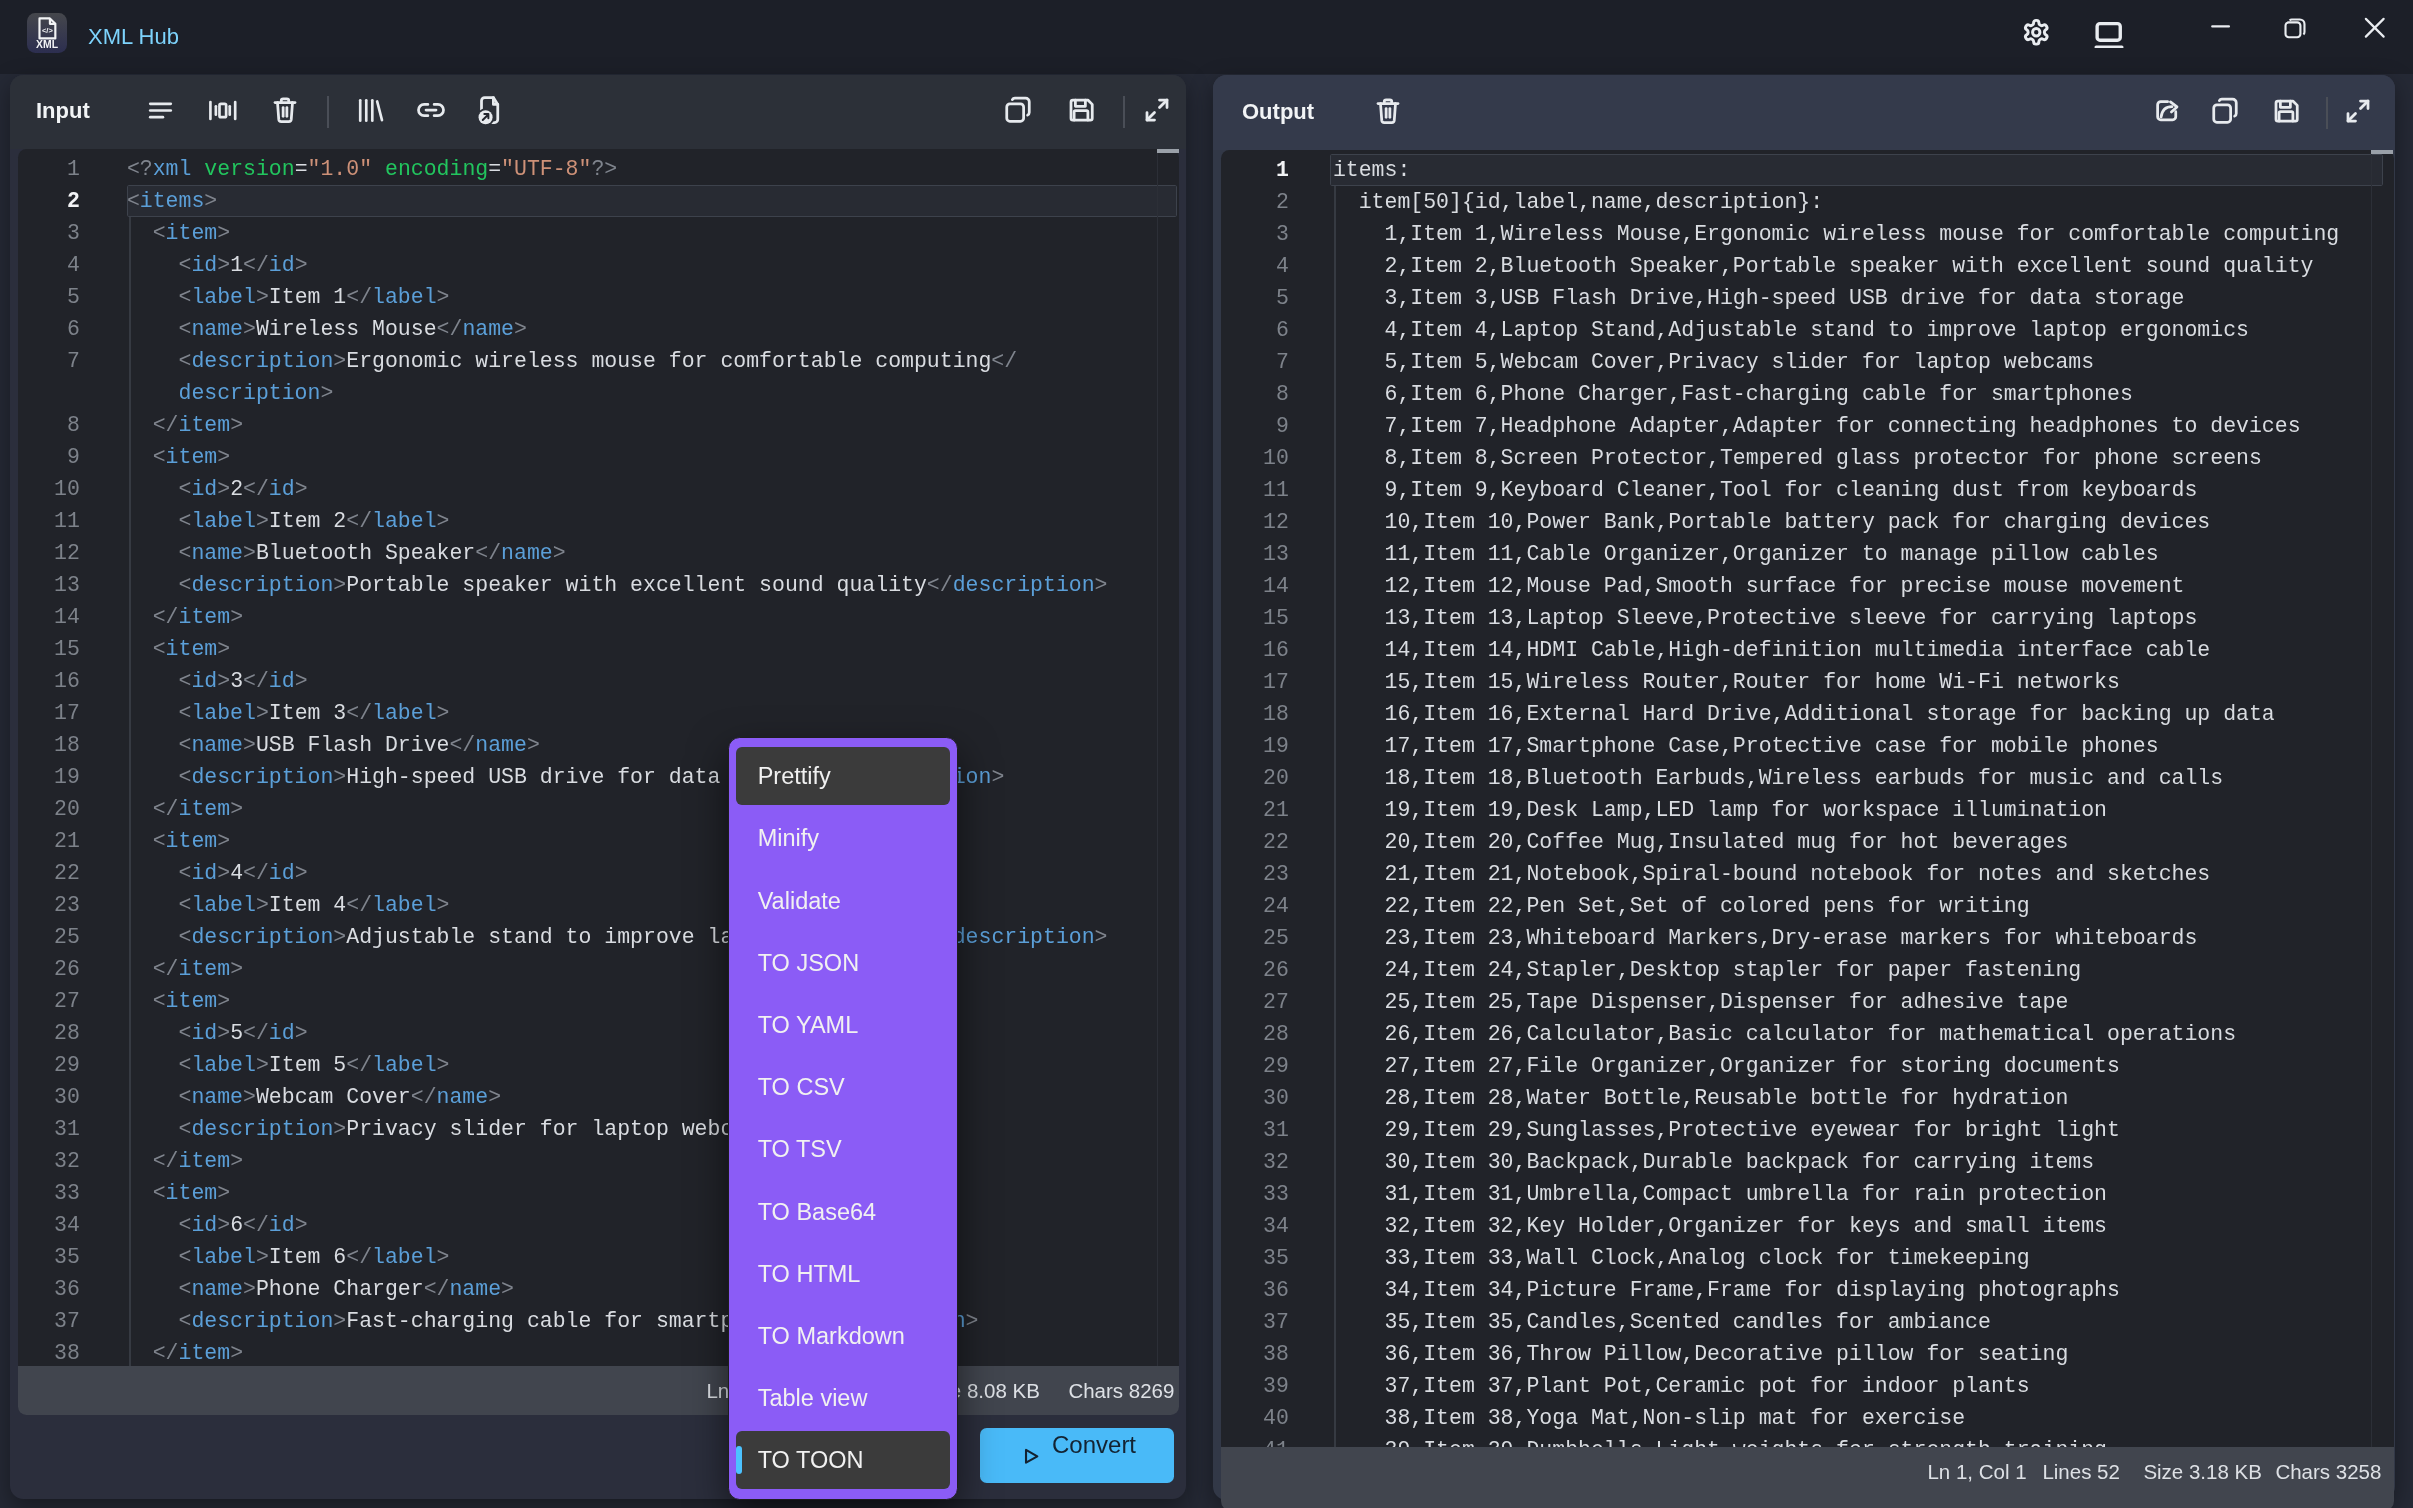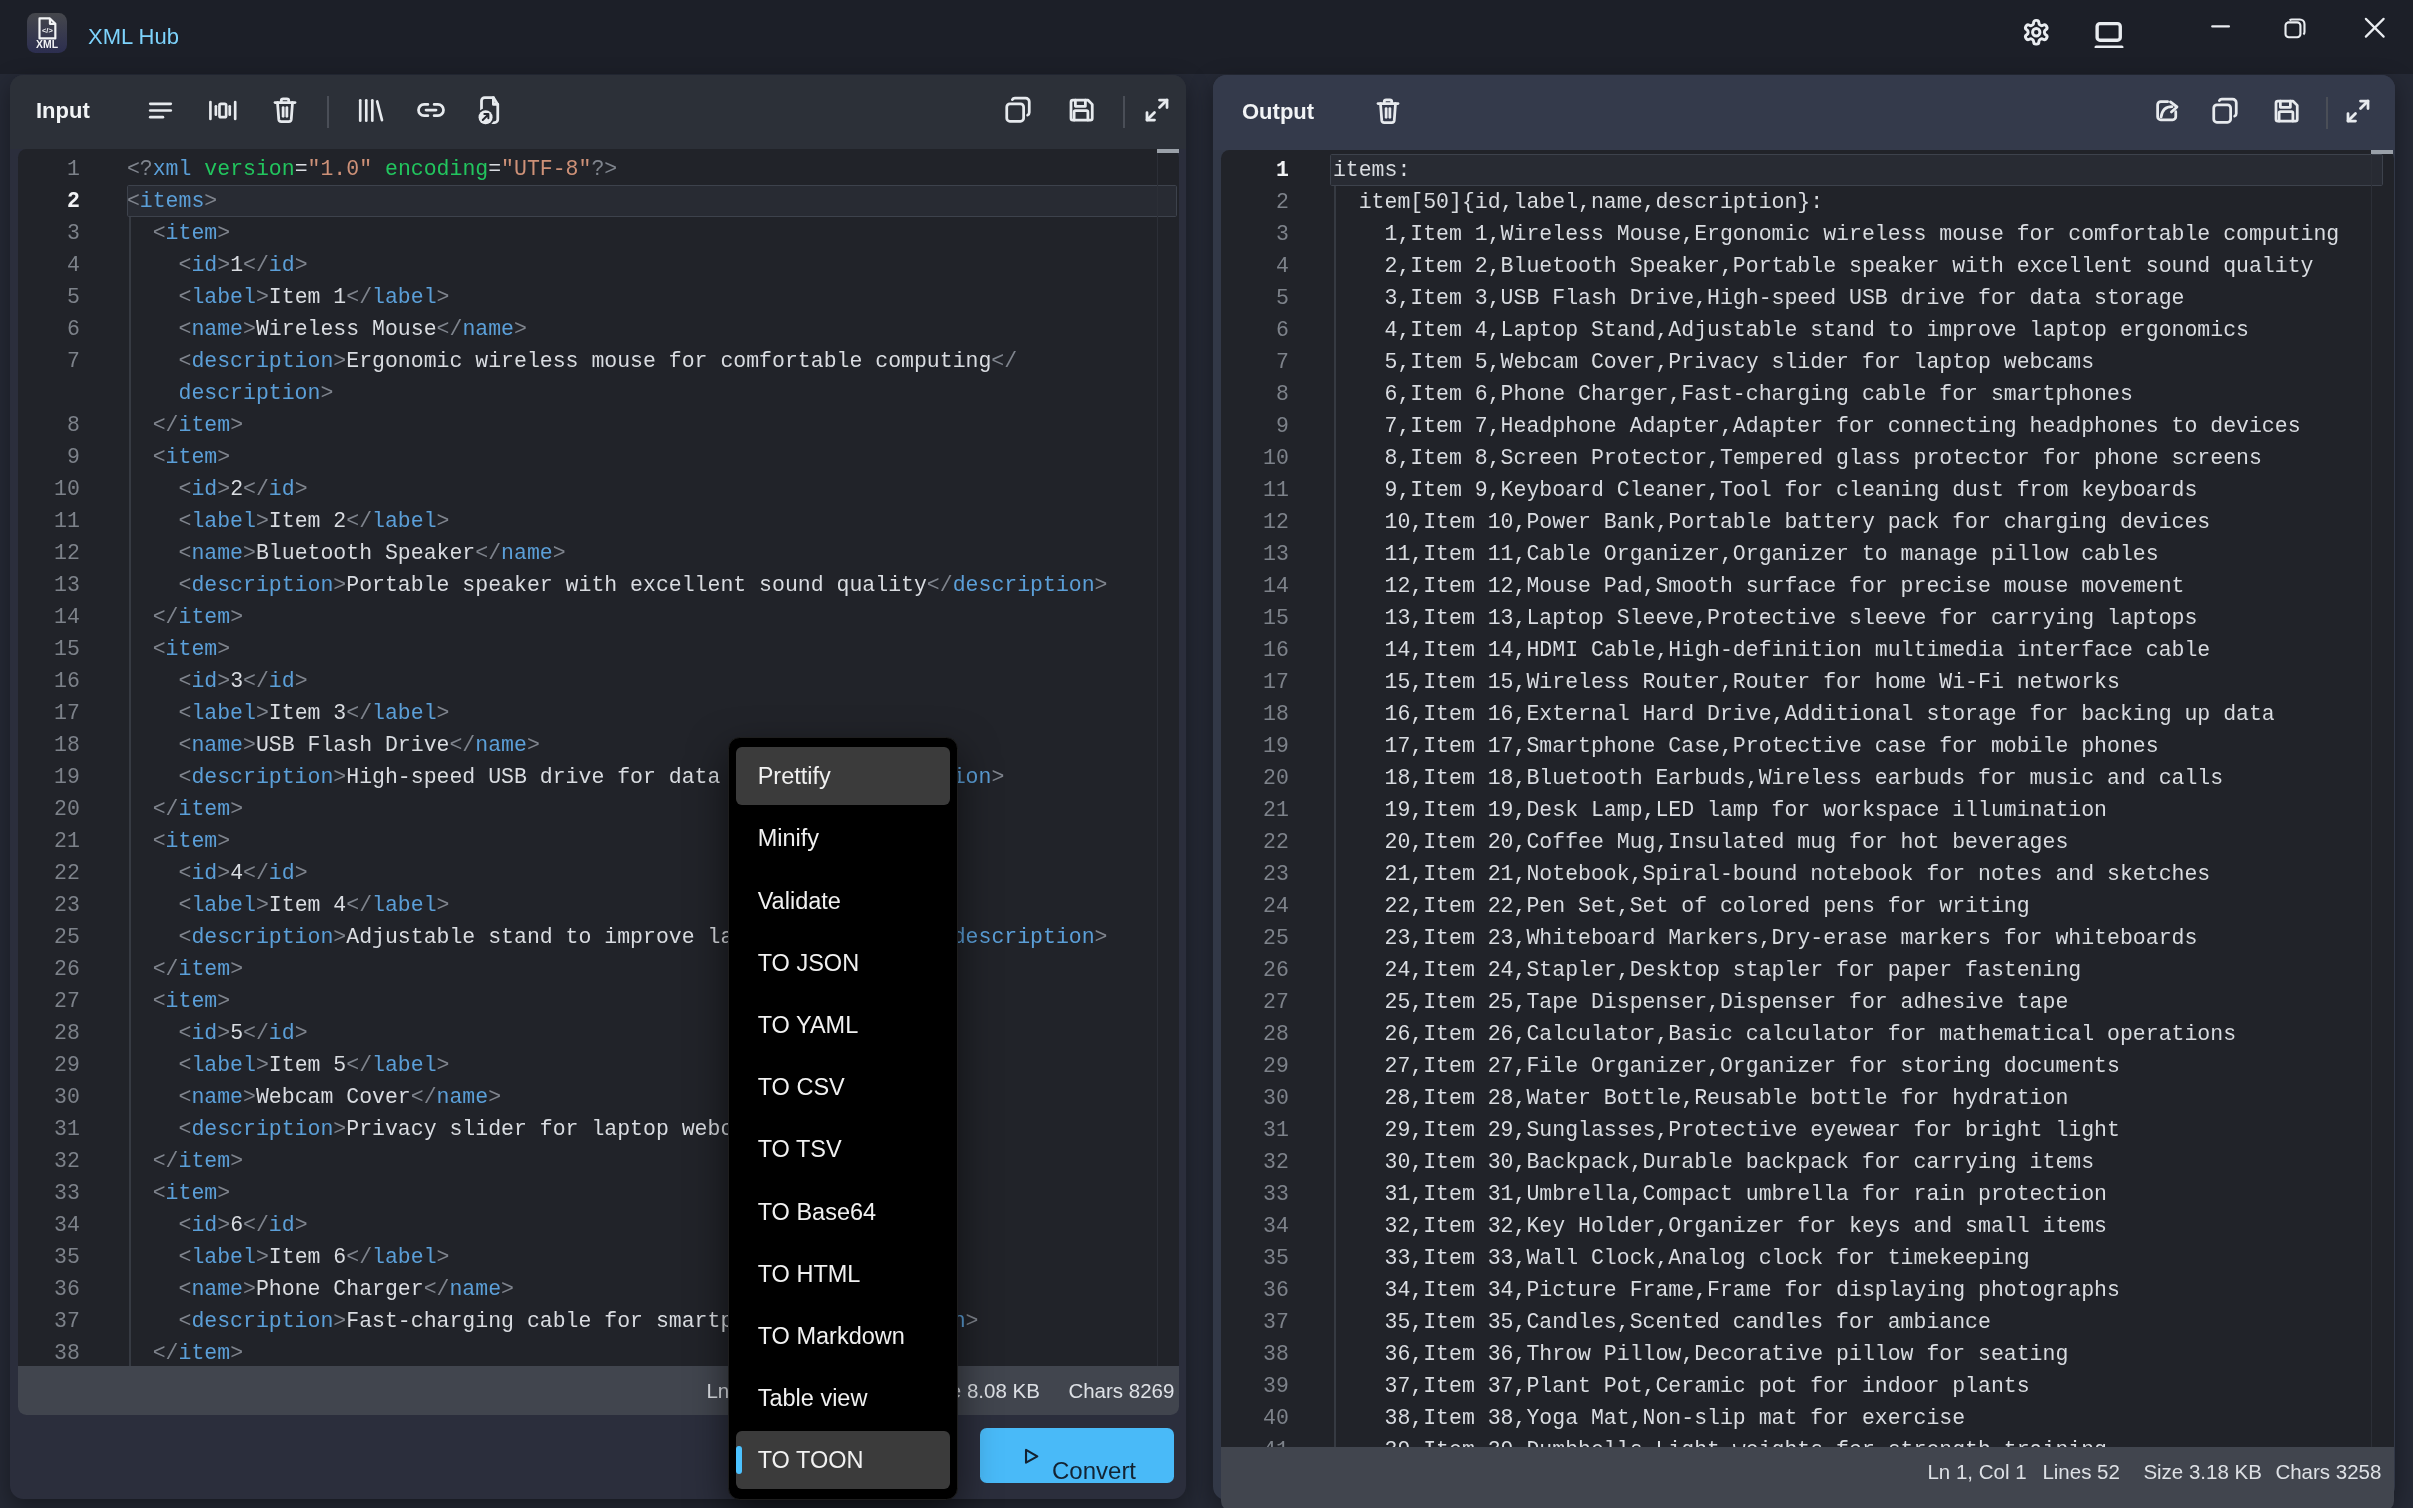--- a/index.html
+++ b/index.html
@@ -30,21 +30,21 @@
 #sbR { left:8.4px; top:1372px; width:1173px; height:64px; border-radius:0 0 10px 10px; }
 .sb span { position:absolute; top:12.6px; }
 #sbR span { top:13.4px; }
 .ptitle { position:absolute; font-size:22px; font-weight:700; color:#f2f4f6; }
 .vsep { position:absolute; width:1.7px; background:#4a4e57; }
 .guide { position:absolute; width:1.7px; background:#363a42; }
 .track { position:absolute; width:0.8px; background:#2c2f37; }
 .thumb { position:absolute; height:4.2px; background:#9aa0a8; }
 .btn { position:absolute; left:970px; top:1353px; width:194px; height:55px; border-radius:6.7px;
   background:#49baf8; color:#132332; font-size:24px; font-weight:500; }
-.menu { position:absolute; left:728px; top:737px; width:230px; height:763px; background:#000000;
+.menu { position:absolute; left:728px; top:737px; width:230px; height:763px; background:#8b5cf6;
   border:0.8px solid #1e1e1e; border-radius:11.7px; box-shadow:0 15px 39px rgba(0,0,0,.55); padding:9.2px 6.7px; z-index:5; }
 .mi { height:58px; margin-bottom:4.2px; border-radius:5.9px; color:#f1f1f1; font-size:23.5px;
   line-height:58px; padding-left:22px; position:relative; }
 .mi.hov { background:#3b3b3b; }
 .mi.sel::before { content:""; position:absolute; left:0px; top:15px; width:5.9px; height:28px; border-radius:3.4px; background:#4cc2ff; }
 </style></head>
 <body>
 <div class="titlebar"></div>
 <svg style="position:absolute;left:27px;top:13.4px" width="40" height="40" viewBox="0 0 48 48">
     <defs>
@@ -207,21 +207,21 @@
   <div class="guide" style="left:119px;top:142px;height:1150px"></div>
   <div class="sb" id="sbL">
     <span style="left:688px">Ln 38, Col 1</span>
     <span style="left:903px">Size 8.08 KB</span>
     <span style="left:1050px">Chars 8269</span>
   </div>
   <div class="btn">
       <svg width="22.6" height="22.6" viewBox="0 0 30 30" style="position:absolute;left:40px;top:17px">
         <path d="M8 6.5v17l15-8.5z" fill="none" stroke="#132332" stroke-width="2.8" stroke-linejoin="round"></path>
       </svg>
-      <span style="position:absolute;left:72px;top:29px">Convert</span>
+      <span style="position:absolute;left:72px;top:3px">Convert</span>
     </div>
 </div>
 
 <div class="panel" id="pR">
   <div style="position:absolute;left:0;top:0;width:100%;height:75px;background:#343a4b;border-radius:13.4px 13.4px 0 0"></div>
   <div class="ptitle" style="left:29px;top:23.5px">Output</div>
   <svg style="position:absolute;left:160px;top:21px" width="30" height="30" viewBox="0 0 48 48">
       <g fill="none" stroke="#e7eaee" stroke-width="4.4" stroke-linecap="round" stroke-linejoin="round">
         <path d="M8 12h32"></path>
         <path d="M18 12v-3a3 3 0 0 1 3-3h6a3 3 0 0 1 3 3v3"></path>

